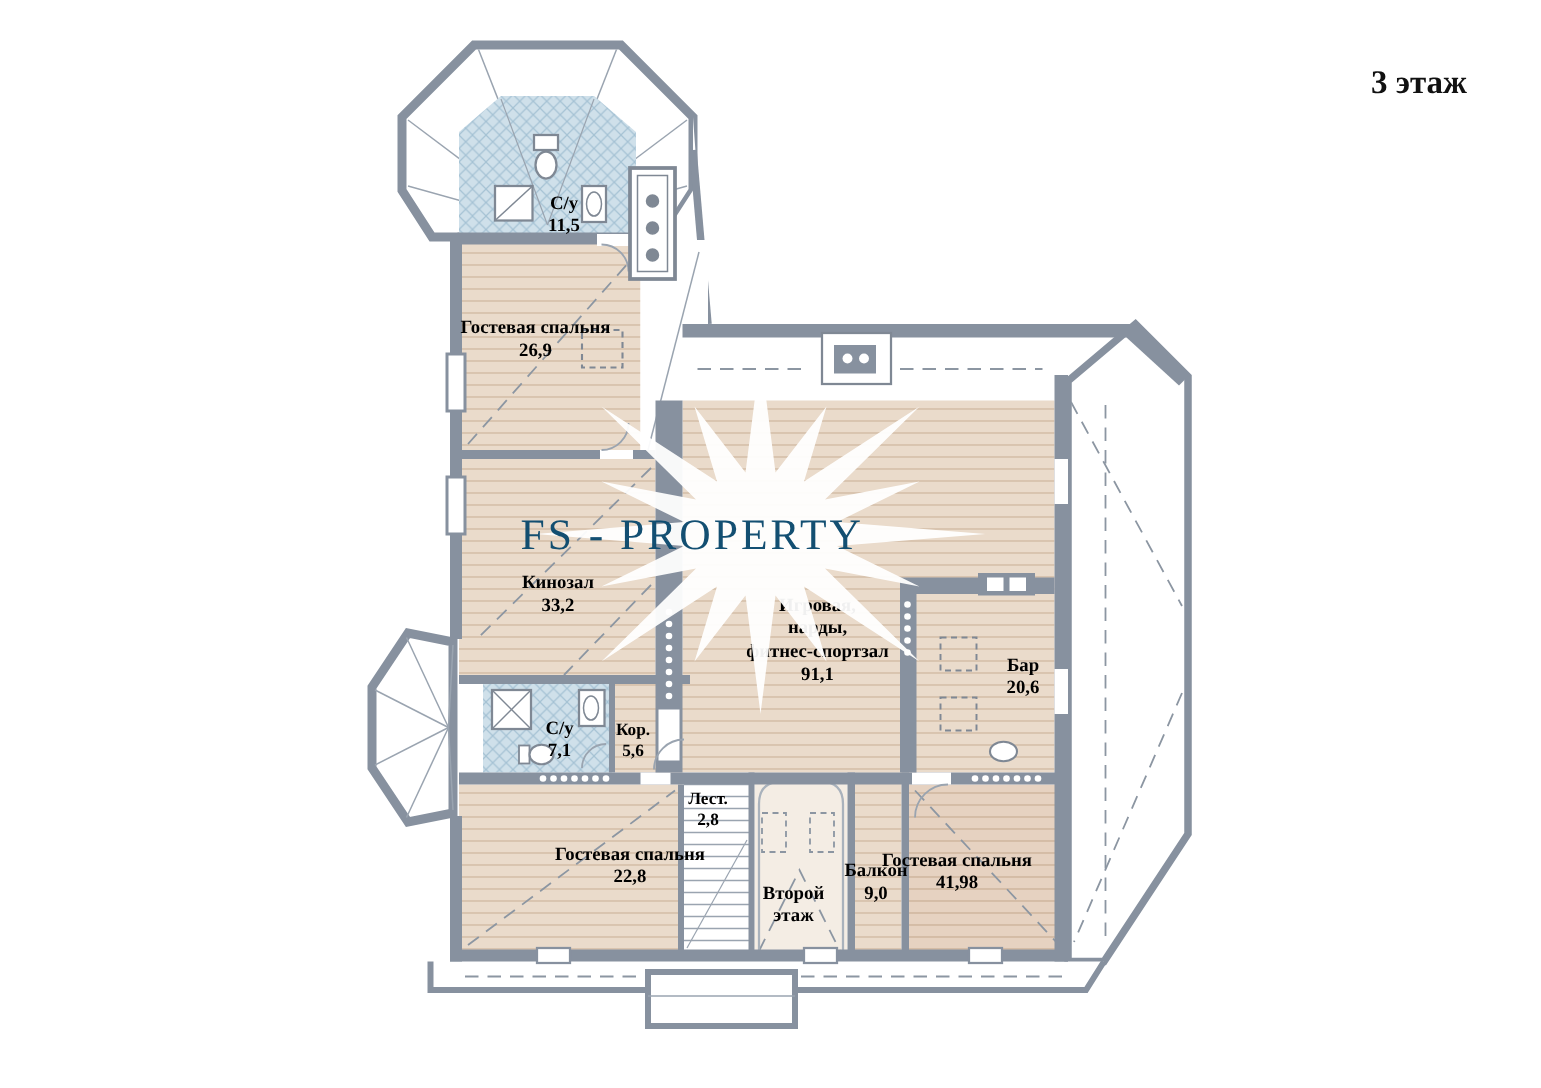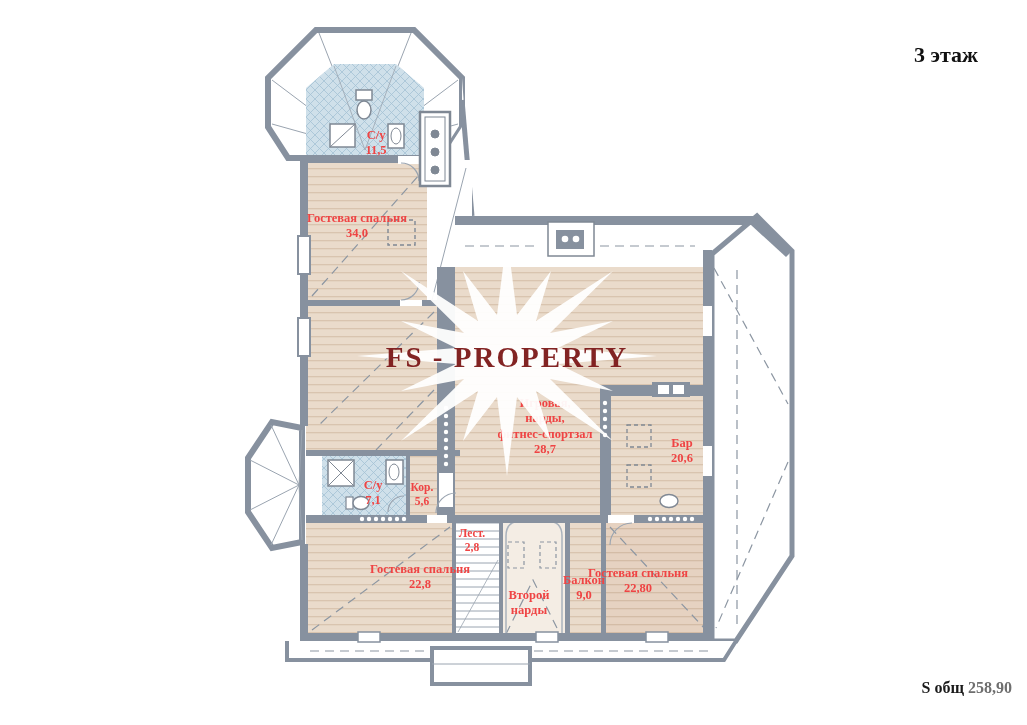--- a/index.html
+++ b/index.html
@@ -1,31 +1,31 @@
 <!DOCTYPE html>
 <html><head>
 <meta charset="utf-8">
 <style>
   html,body{margin:0;padding:0;background:#ffffff;}
   #stage{position:relative;width:1027px;height:725px;background:#ffffff;overflow:hidden;
          font-family:"Liberation Serif",serif;}
   #plan-svg{position:absolute;left:0;top:0;}
-  .room-label{position:absolute;text-align:center;font-weight:bold;color:#ef4444;
+  .room-label{position:absolute;text-align:center;font-weight:bold;color:#000000;
               font-size:12.5px;line-height:1.22;pointer-events:none;}
   .room-label .nm,.room-label .ar{display:block;}
   .small-label{font-size:11.5px;}
   #page-title{position:absolute;left:858px;top:42px;width:120px;text-align:right;
               font-size:22px;font-weight:bold;color:#111111;}
   #footer-area{position:absolute;left:840px;top:679px;width:172px;text-align:right;
                font-size:16px;font-weight:bold;}
   #footer-area .flabel{color:#1a1a1a;}
   #footer-area .fvalue{color:#6e6e6e;}
   #watermark{position:absolute;left:0;top:0;width:1027px;height:725px;pointer-events:none;}
-  #watermark-text{position:absolute;left:347px;top:341px;width:320px;text-align:center;
-                  font-size:29px;font-weight:bold;letter-spacing:2px;color:#7f1d1d;opacity:.97;}
+  #watermark-text{position:absolute;left:347px;top:341px;width:320px;text-align:left;
+                  font-size:29px;font-weight:normal;letter-spacing:2px;color:#0c4a6e;opacity:.97;}
 </style>
 </head>
 <body>
 
 <div id="stage">
 
   <svg id="plan-svg" width="1027" height="725" viewBox="0 0 1027 725">
     <defs>
       <pattern id="wood" width="8" height="8" patternUnits="userSpaceOnUse">
         <rect width="8" height="8" fill="#eadbcb"></rect>
@@ -259,29 +259,33 @@
     </g>
   </svg>
 
   <div class="room-label" style="left:346px;top:128px;width:60px;">
     <span class="nm">С/у</span>
     <span class="ar">11,5</span>
   </div>
 
   <div class="room-label" style="left:307px;top:211px;width:100px;">
     <span class="nm">Гостевая спальня</span>
-    <span class="ar">34,0</span>
-  </div>
-
+    <span class="ar">26,9</span>
+  </div>
+
+  <div class="room-label" style="left:322px;top:381px;width:100px;">
+    <span class="nm">Кинозал</span>
+    <span class="ar">33,2</span>
+  </div>
 
   <div class="room-label" style="left:480px;top:396px;width:130px;">
     <span class="nm">Игровая,</span>
     <span class="nm">нарды,</span>
     <span class="nm">фитнес-спортзал</span>
-    <span class="ar">28,7</span>
+    <span class="ar">91,1</span>
   </div>
 
   <div class="room-label" style="left:647px;top:436px;width:70px;">
     <span class="nm">Бар</span>
     <span class="ar">20,6</span>
   </div>
 
   <div class="room-label" style="left:343px;top:478px;width:60px;">
     <span class="nm">С/у</span>
     <span class="ar">7,1</span>
@@ -296,44 +300,40 @@
     <span class="nm">Лест.</span>
     <span class="ar">2,8</span>
   </div>
 
   <div class="room-label" style="left:370px;top:562px;width:100px;">
     <span class="nm">Гостевая спальня</span>
     <span class="ar">22,8</span>
   </div>
 
   <div class="room-label" style="left:494px;top:588px;width:70px;">
-    <span class="nm">Второй нарды</span>
+    <span class="nm">Второй этаж</span>
   </div>
 
   <div class="room-label" style="left:549px;top:573px;width:70px;">
     <span class="nm">Балкон</span>
     <span class="ar">9,0</span>
   </div>
 
   <div class="room-label" style="left:588px;top:566px;width:100px;">
     <span class="nm">Гостевая спальня</span>
-    <span class="ar">22,80</span>
+    <span class="ar">41,98</span>
   </div>
 
   <div id="watermark">
     <svg width="1027" height="725" viewBox="0 0 1027 725">
       <polygon fill="#ffffff" fill-opacity="0.94" points="
         657,356 558,348 613,321 550,333 613,271 536,321 551,271 517,315 507,236 497,315
         463,271 478,321 401,271 464,333 401,321 456,348 357,356 456,364 401,391 464,379
         401,441 478,391 463,441 497,397 507,476 517,397 551,441 536,391 613,441 550,379
         613,391 558,364"></polygon>
     </svg>
     <div id="watermark-text">FS - PROPERTY</div>
   </div>
 
   <div id="page-title">3 этаж</div>
 
-  <div id="footer-area">
-    <span class="flabel">S общ</span>
-    <span class="fvalue">258,90</span>
-  </div>
 
 </div>
 
 </body></html>

